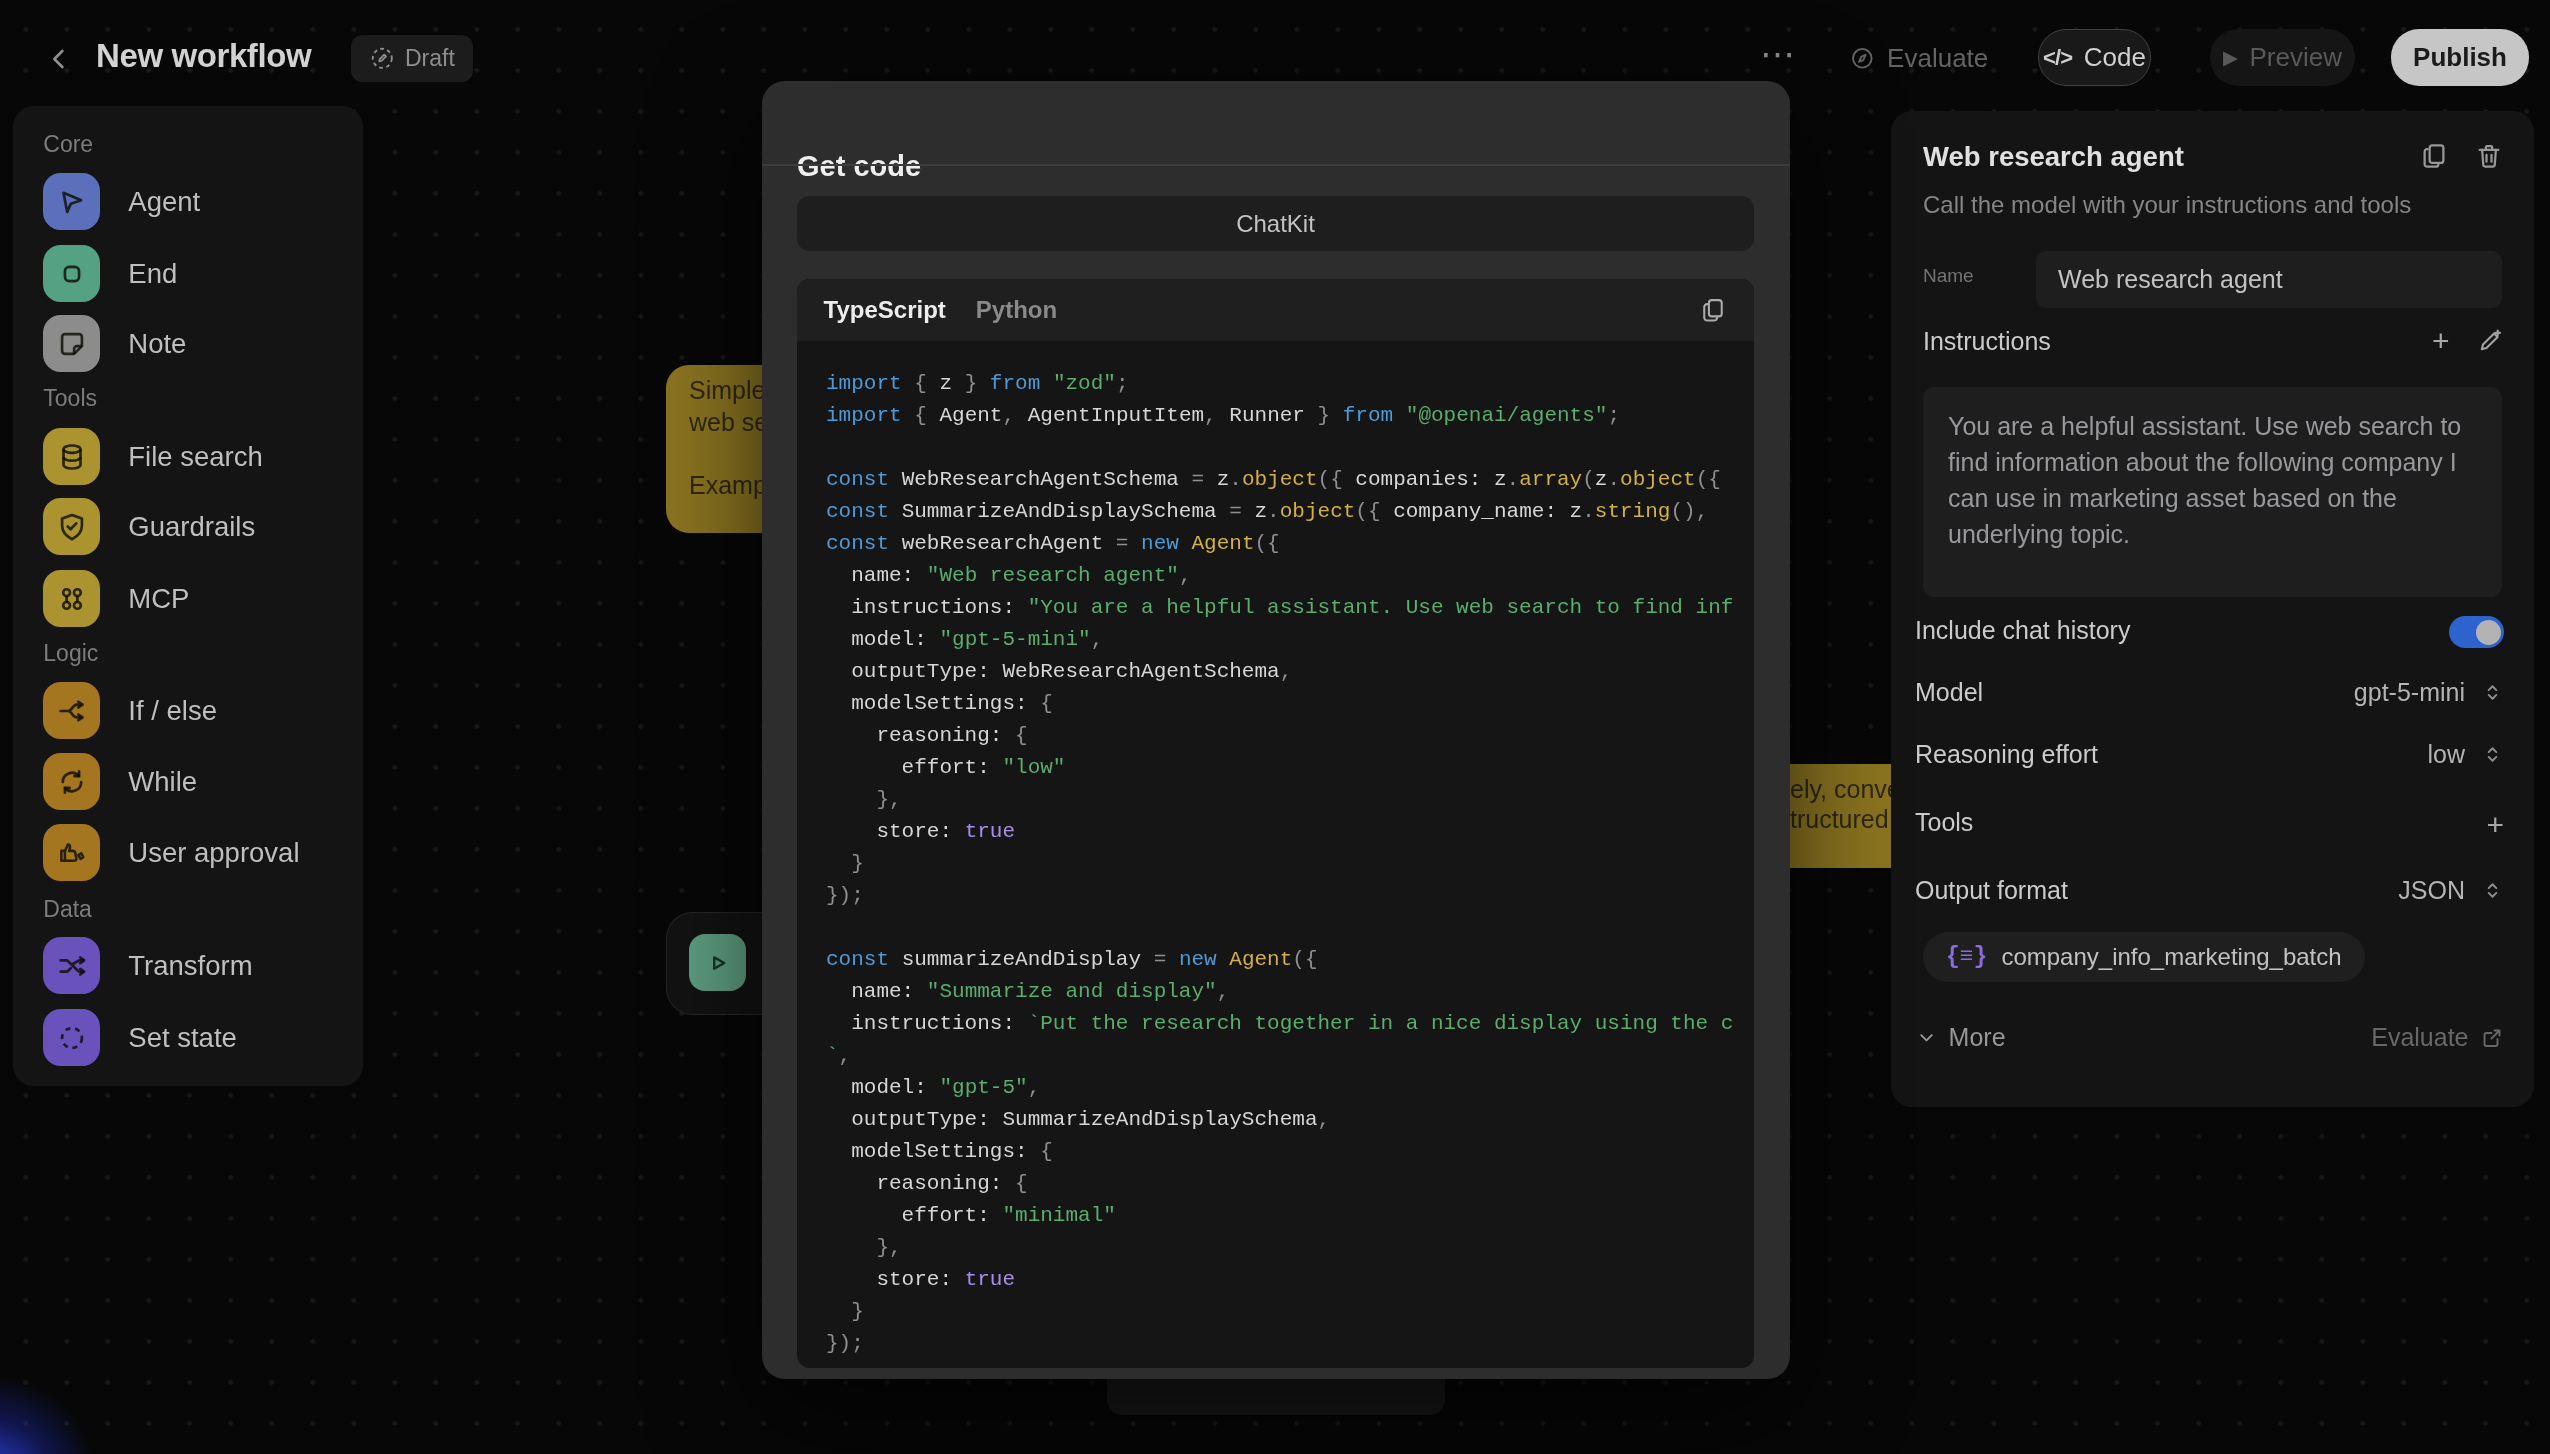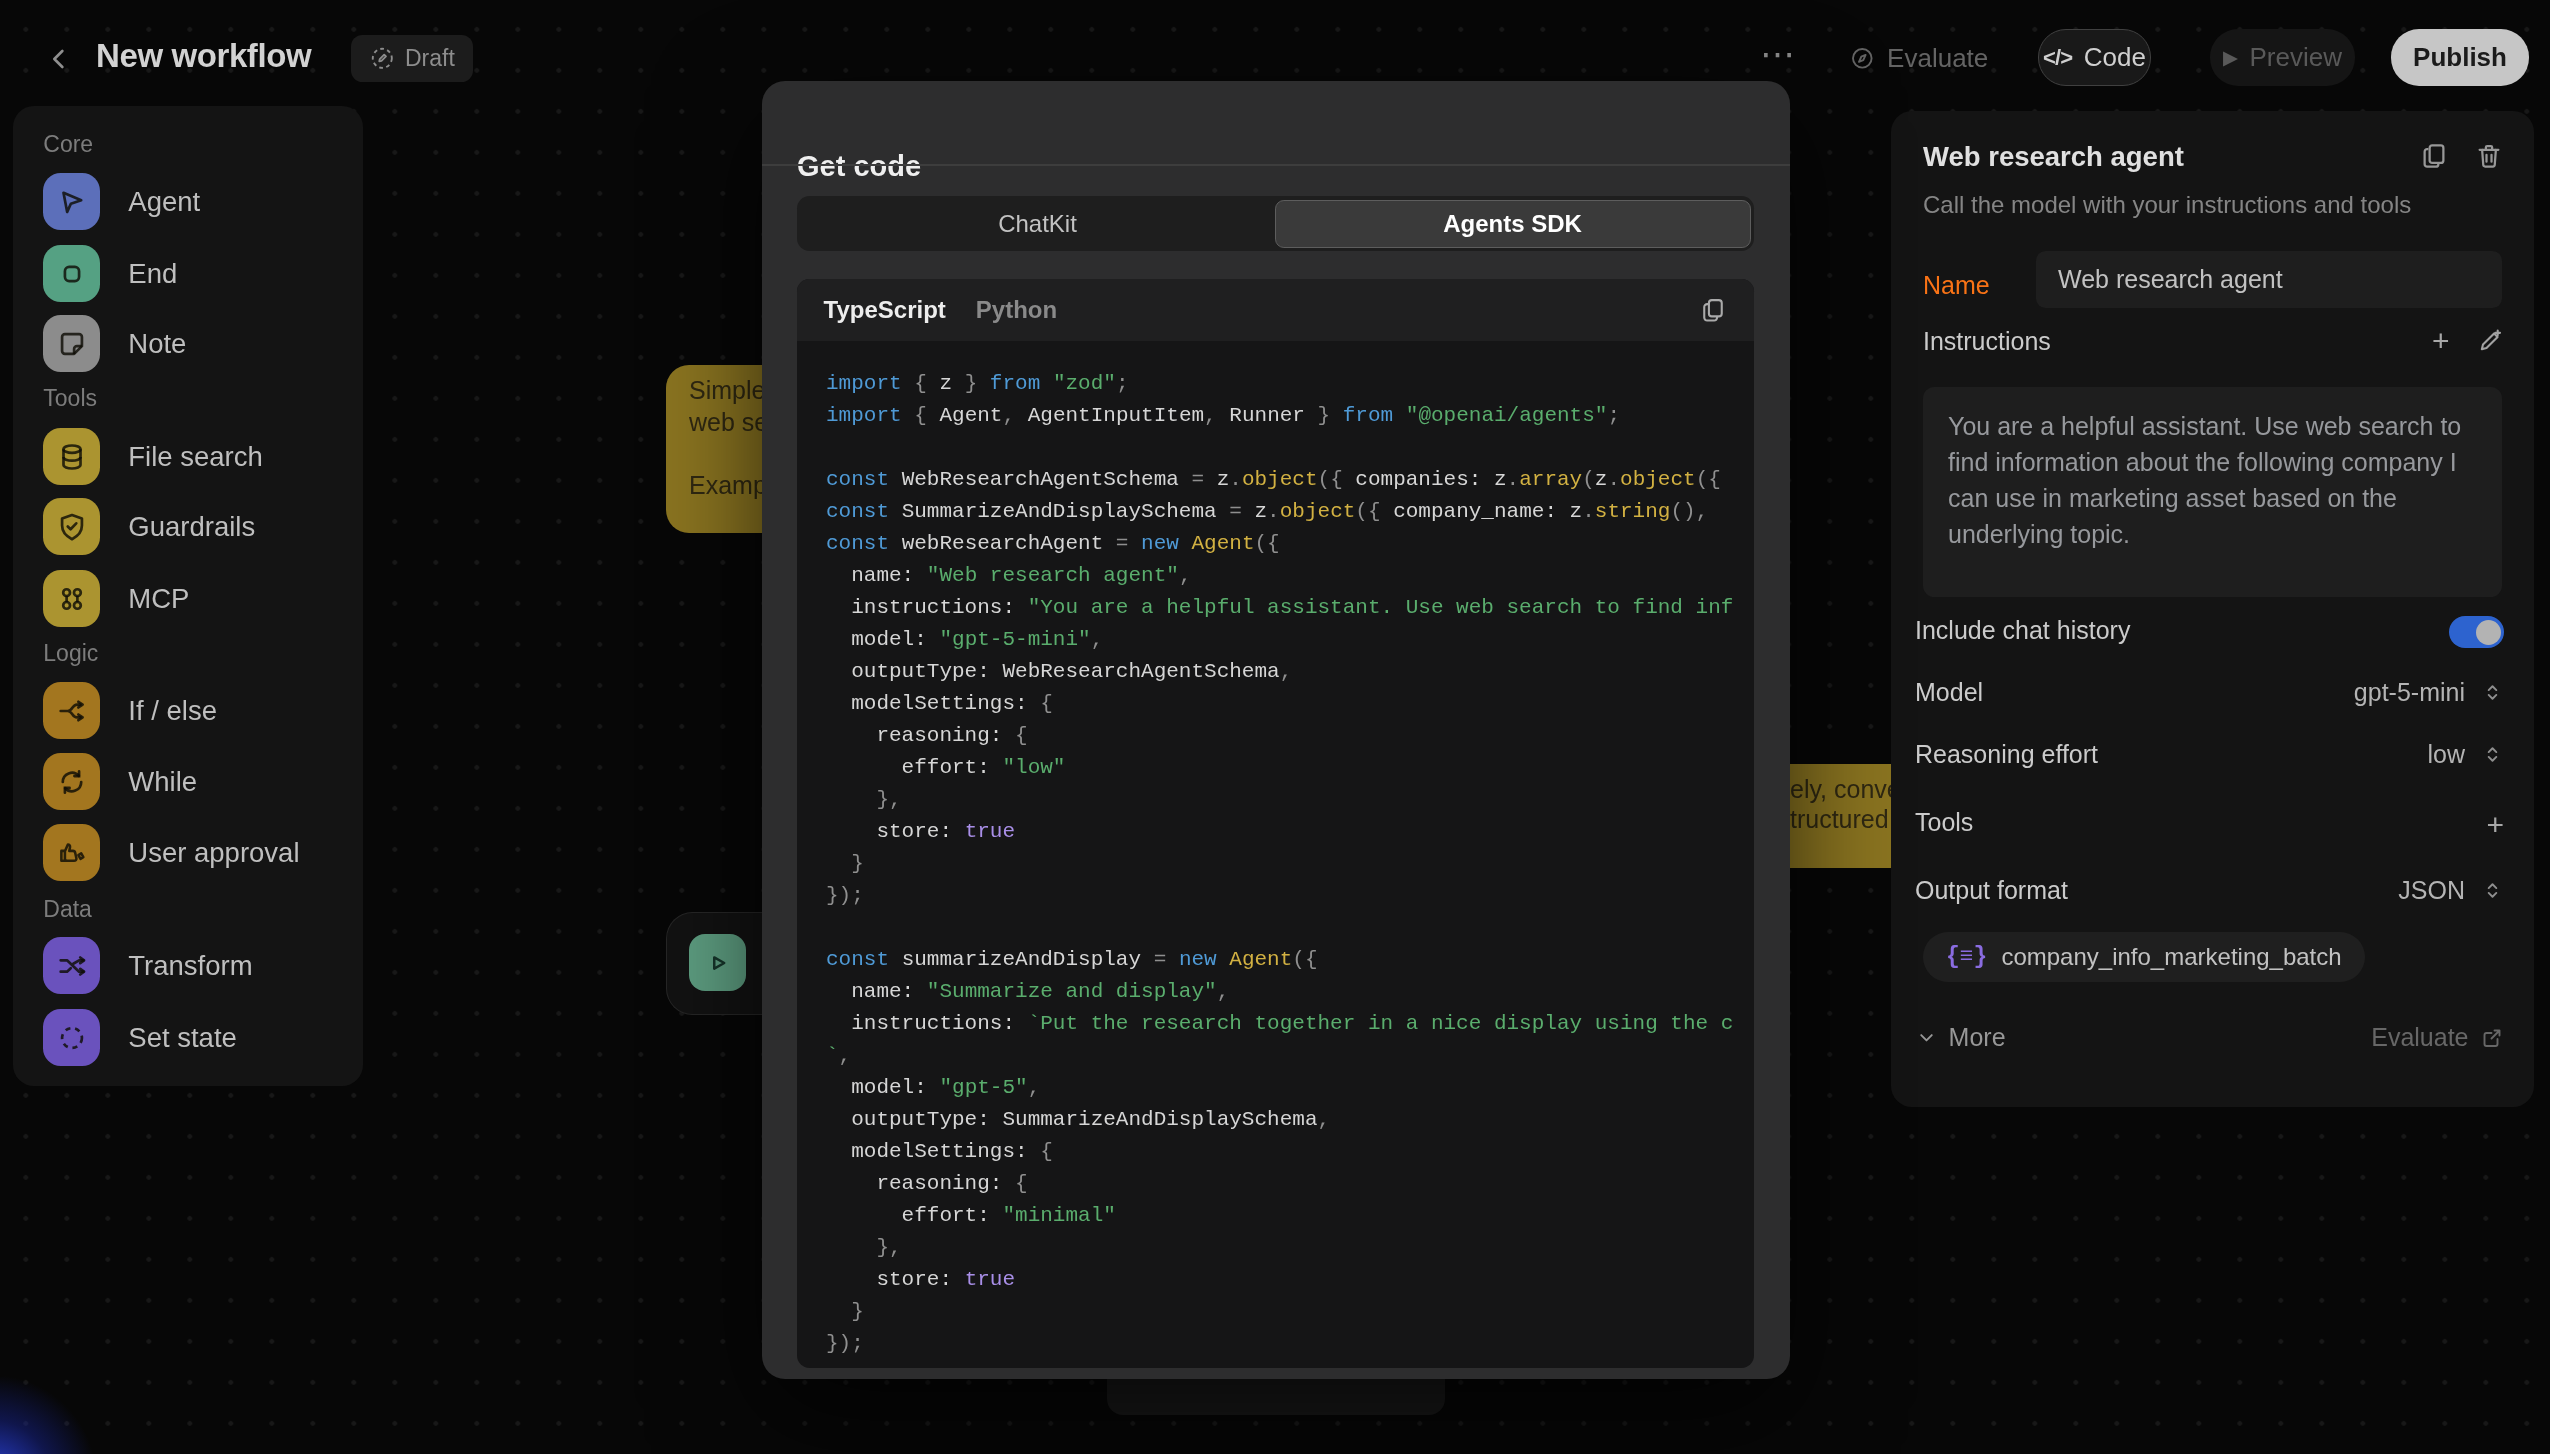--- a/index.html
+++ b/index.html
@@ -49,21 +49,21 @@
   #start-node { left:666px; top:912px; width:97px; height:103px; background:#121212; border:1.8px solid #262626; border-right:none; border-radius:26.6px 0 0 26.6px; }
   #start-btn { left:22px; top:21px; width:57px; height:57px; border-radius:16px; display:flex; align-items:center; justify-content:center; color:#16352a; }
   #bottom-bar { left:1107px; top:1374px; width:338px; height:41px; background:#181818; border-radius:0 0 16px 16px; }
 
   
   #rpanel { left:1891px; top:111px; width:643px; height:996px; background:#141414; border-radius:21px; }
   #rp-title { left:32px; top:30px; font-size:27.5px; font-weight:600; color:#e0e0e0; }
   #rp-icons { right:30px; top:30px; display:flex; gap:25px; color:#989898; }
   #rp-icons svg { width:30px; height:30px; }
   #rp-sub { left:32px; top:80px; font-size:24px; color:#858585; }
-  #name-label { left:32px; top:160px; font-size:25px; color:#f97316; }
+  #name-label { left:32px; top:154px; font-size:19px; color:#737373; }
   #name-input { left:145px; top:140px; width:466px; height:57px; background:#1e1e1e; border-radius:9.7px;
     display:flex; align-items:center; padding:0 22px; font-size:25px; color:#c2c2c2; }
   #instr-label { left:32px; top:216px; font-size:25px; color:#cbcbcb; }
   #instr-icons { right:30px; top:213px; display:flex; gap:26.6px; color:#a2a2a2; align-items:center; }
   #instr-icons svg { width:28px; height:28px; }
   #instr-box { left:32px; top:276px; width:579px; height:210px; background:#1e1e1e; border-radius:11.5px;
     padding:21px 25px; font-size:25px; line-height:36px; color:#97999d; }
   .rrow { position:absolute; left:24px; right:30px; display:flex; justify-content:space-between; }
   .rlabel { font-size:25px; color:#cbcbcb; }
   .rvalue { font-size:25px; color:#b4b4b4; display:flex; align-items:center; gap:16px; }
@@ -394,21 +394,20 @@
     </div>
   </div>
 </div>
 
 <div class="abs" id="modal">
   <div class="abs" id="m-title">Get code</div>
   <div class="abs" id="m-divider"></div>
 
   <div class="abs" id="seg-track">
     <div class="seg">ChatKit</div>
-    <div class="seg active">Agents SDK</div>
   </div>
 
   <div class="abs" id="code-card">
     <div id="card-head">
       <span id="lang-ts">TypeScript</span>
       <span id="lang-py">Python</span>
       <span id="copy-btn">
         <svg viewBox="0 0 24 24" fill="none" stroke="currentColor" stroke-width="1.8" stroke-linejoin="round">
             <rect x="8.5" y="3.5" width="11" height="14" rx="2.5"></rect>
             <path d="M15.5 17.5 v1 a2.5 2.5 0 0 1-2.5 2.5 h-6 a2.5 2.5 0 0 1-2.5-2.5 v-9 a2.5 2.5 0 0 1 2.5-2.5 h1"></path>

